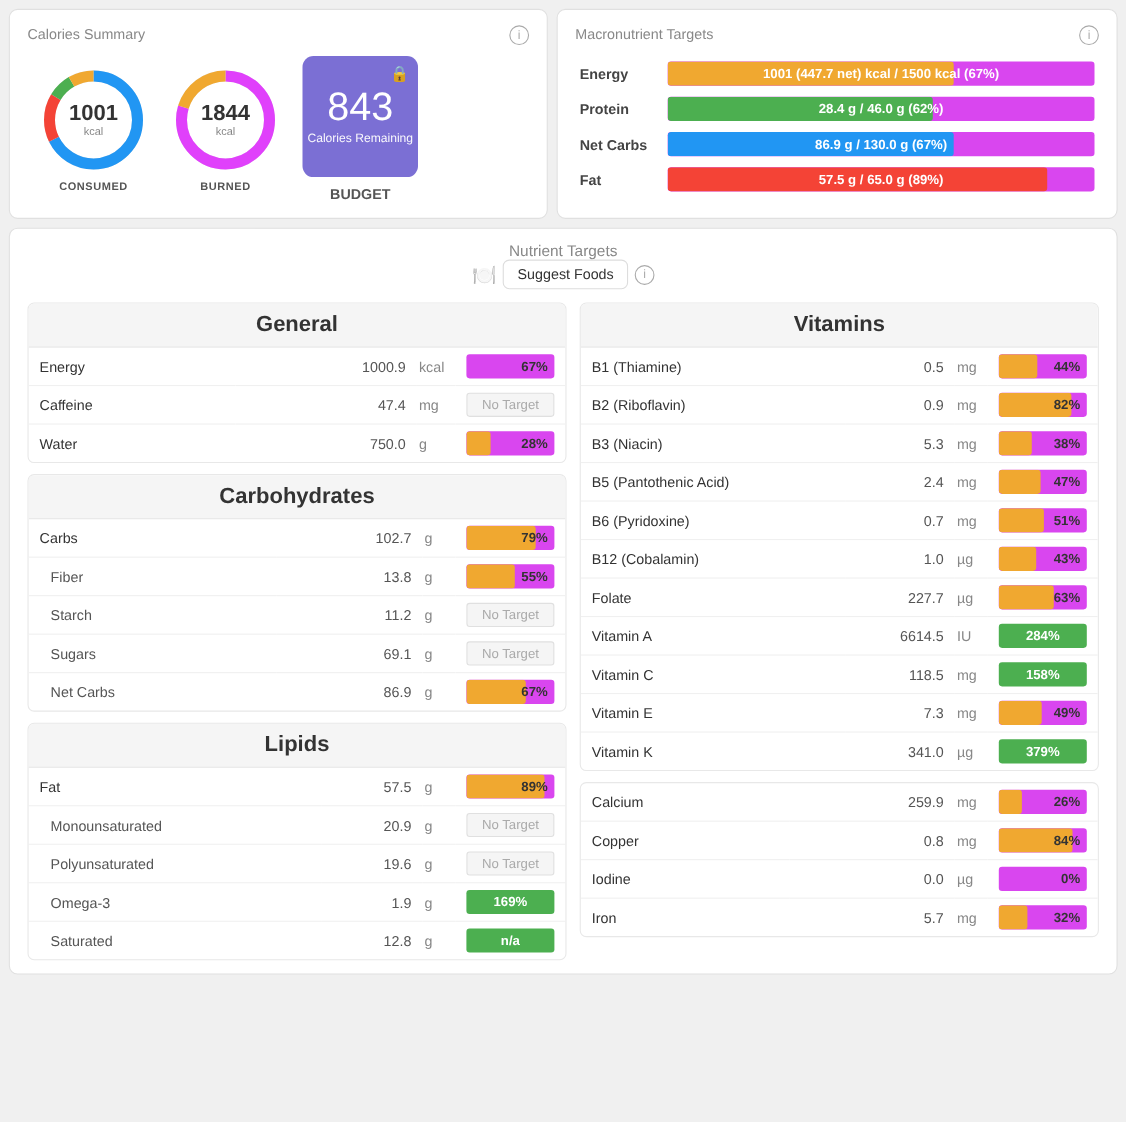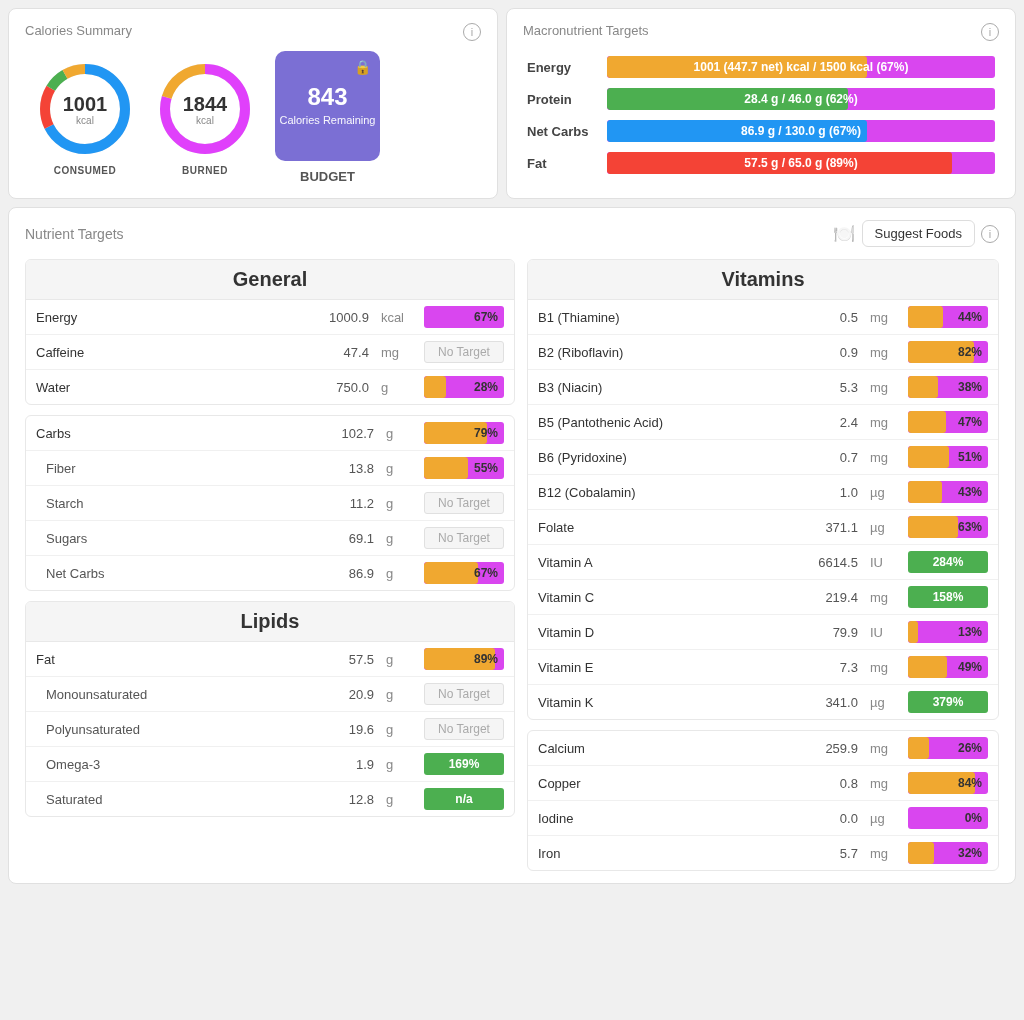--- a/index.html
+++ b/index.html
@@ -26,31 +26,31 @@
 
     .donut { position: relative; width: 100px; height: 100px; }
     .donut svg { width: 100px; height: 100px; }
     .donut-center { position: absolute; top: 50%; left: 50%; transform: translate(-50%, -50%); text-align: center; }
     .donut-value { font-size: 20px; font-weight: 700; color: #333; line-height: 1.1; }
     .donut-unit { font-size: 10px; color: #888; }
 
     
     .budget-box { background: #7b6fd4; border-radius: 10px; width: 105px; height: 110px; display: flex; flex-direction: column; align-items: center; justify-content: center; color: #fff; position: relative; }
     .budget-icon { position: absolute; top: 8px; right: 8px; font-size: 14px; opacity: 0.9; }
-    .budget-value { font-size: 24px; font-weight: 700; line-height: 1; }
+    .budget-value { font-size: 36px; font-weight: 400; line-height: 1; }
     .budget-desc { font-size: 11px; text-align: center; line-height: 1.3; opacity: 0.95; margin-top: 4px; }
     .budget-label { font-size: 13px; font-weight: 700; color: #555; margin-top: 8px; text-transform: uppercase; }
 
     
     .macro-table { width: 100%; border-collapse: collapse; }
     .macro-table td { padding: 5px 4px; vertical-align: middle; }
 
     
     .nutrient-section { background: #fff; border-radius: 8px; padding: 12px 16px; border: 1px solid #e0e0e0; }
-    .nutrient-header { display: flex; justify-content: space-between; align-items: center; margin-bottom: 12px; }
+    .nutrient-header { display: flex; justify-content: space-between; align-items: center; margin-bottom: 12px; flex-direction: column; }
     .suggest-foods { display: flex; align-items: center; gap: 6px; }
     .suggest-btn { background: #fff; border: 1.5px solid #ddd; border-radius: 6px; padding: 5px 12px; font-size: 13px; font-weight: 500; color: #333; cursor: pointer; }
     .suggest-icon { font-size: 18px; }
 
     .nutrient-columns { display: flex; gap: 12px; }
     .nutrient-left { flex: 0 0 490px; display: flex; flex-direction: column; gap: 10px; }
     .nutrient-right { flex: 1; display: flex; flex-direction: column; gap: 10px; }
 
     .nutrient-table-wrapper { border: 1px solid #e8e8e8; border-radius: 6px; overflow: hidden; }
     .nutrient-table-title { background: #f5f5f5; text-align: center; font-size: 20px; font-weight: 700; padding: 8px; border-bottom: 1px solid #e8e8e8; color: #333; }
@@ -231,20 +231,21 @@
           <div class="bar-fill" style="width:28%; background:#f0a830;"></div>
           <span class="bar-text">28%</span>
         </div>
                   </td>
     </tr>
               </tbody>
           </table>
         </div>
 
         <div class="nutrient-table-wrapper">
+          <div class="nutrient-table-title">Carbohydrates</div>
           <table class="nutrient-table">
             <tbody id="carbs-tbody">
                 <tr>
       <td class="nt-name">Carbs</td>
       <td class="nt-value">102.7</td>
       <td class="nt-unit">g</td>
       <td class="nt-bar-cell">
         <div class="bar-container" style="min-width:80px;">
           <div class="bar-fill" style="width:79%; background:#f0a830;"></div>
           <span class="bar-text">79%</span>
@@ -413,54 +414,43 @@
       <td class="nt-unit">µg</td>
       <td class="nt-bar-cell">
         <div class="bar-container" style="min-width:80px;">
           <div class="bar-fill" style="width:43%; background:#f0a830;"></div>
           <span class="bar-text">43%</span>
         </div>
                   </td>
     </tr>
                 <tr>
       <td class="nt-name">Folate</td>
-      <td class="nt-value">371.1</td>
+      <td class="nt-value">227.7</td>
       <td class="nt-unit">µg</td>
       <td class="nt-bar-cell">
         <div class="bar-container" style="min-width:80px;">
           <div class="bar-fill" style="width:63%; background:#f0a830;"></div>
           <span class="bar-text">63%</span>
         </div>
                   </td>
     </tr>
                 <tr>
       <td class="nt-name">Vitamin A</td>
       <td class="nt-value">6614.5</td>
       <td class="nt-unit">IU</td>
       <td class="nt-bar-cell">
                     <div class="pct-bar green">284%</div>
                   </td>
     </tr>
                 <tr>
       <td class="nt-name">Vitamin C</td>
-      <td class="nt-value">219.4</td>
+      <td class="nt-value">118.5</td>
       <td class="nt-unit">mg</td>
       <td class="nt-bar-cell">
                     <div class="pct-bar green">158%</div>
-                  </td>
-    </tr>
-                <tr>
-      <td class="nt-name">Vitamin D</td>
-      <td class="nt-value">79.9</td>
-      <td class="nt-unit">IU</td>
-      <td class="nt-bar-cell">
-        <div class="bar-container" style="min-width:80px;">
-          <div class="bar-fill" style="width:13%; background:#f0a830;"></div>
-          <span class="bar-text">13%</span>
-        </div>
                   </td>
     </tr>
                 <tr>
       <td class="nt-name">Vitamin E</td>
       <td class="nt-value">7.3</td>
       <td class="nt-unit">mg</td>
       <td class="nt-bar-cell">
         <div class="bar-container" style="min-width:80px;">
           <div class="bar-fill" style="width:49%; background:#f0a830;"></div>
           <span class="bar-text">49%</span>

